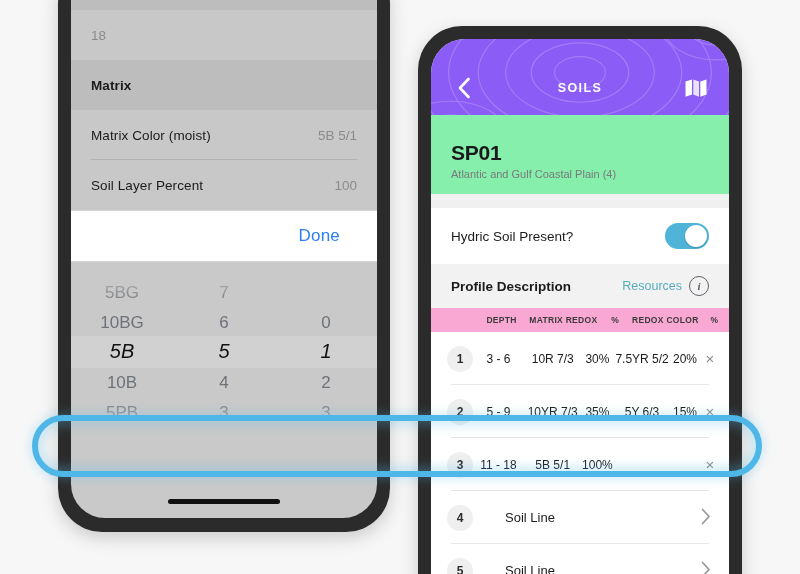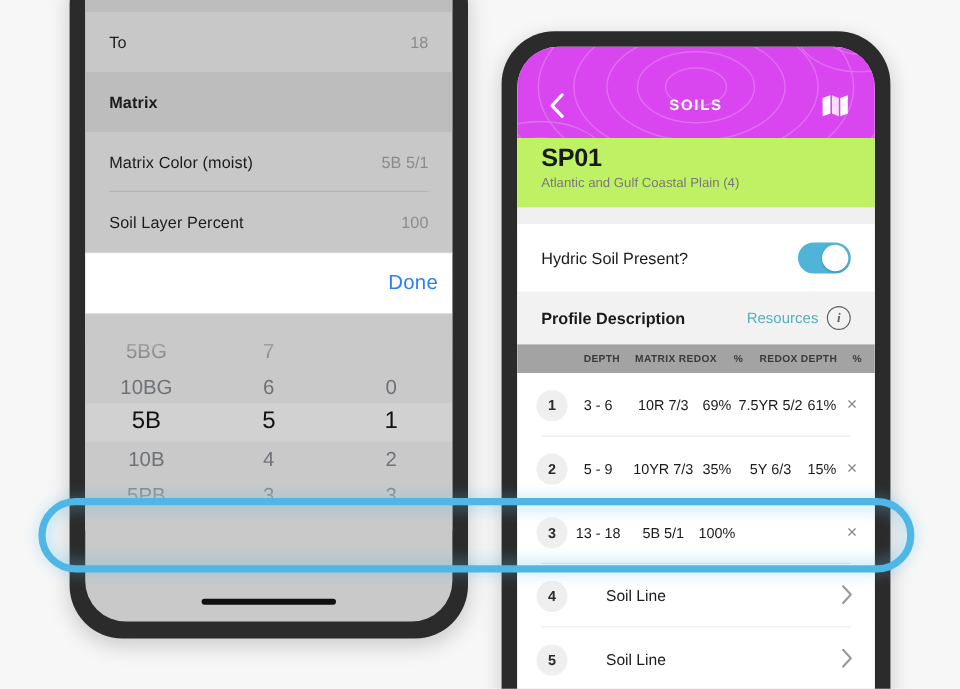--- a/index.html
+++ b/index.html
@@ -82,21 +82,21 @@
     height: 1px; background: rgba(0,0,0,0.10);
   }
 
   .done-bar {
     position: relative;
     height: 52px;
     background: #ffffff;
     display: flex;
     align-items: center;
     justify-content: flex-end;
-    padding-right: 12px;
+    padding-right: 37px;
     box-sizing: border-box;
     border-top: 1px solid #d5d5d5;
     border-bottom: 1px solid #d5d5d5;
   }
   .done-bar .done {
     color: #2b7ff5;
     font-size: 17px;
     letter-spacing: .2px;
   }
 
@@ -123,40 +123,41 @@
     color: #6e7278;
     font-size: 17px;
     line-height: 30px;
     height: 30px;
     white-space: nowrap;
   }
   .picker-item.selected {
     color: #111;
     font-size: 20px;
     font-weight: 500;
+    font-style: italic;
   }
   .picker-band {
     position: absolute;
     left: 0; right: 0;
     height: 32px;
     background: rgba(255,255,255,0.16);
     pointer-events: none;
   }
   .picker-fade-top, .picker-fade-bot {
     position: absolute; left: 0; right: 0; height: 46px;
     pointer-events: none;
   }
   .picker-fade-top { top: 0;    background: linear-gradient(to bottom, #c9c9c9 12%, rgba(201,201,201,0) 100%); }
   .picker-fade-bot { bottom: 0; background: linear-gradient(to top,    #c9c9c9 12%, rgba(201,201,201,0) 100%); }
 
   
   .nav {
     position: relative;
     height: 76px;
-    background: #d946ef;
+    background: #8b5cf6;
     overflow: hidden;
   }
   .nav .topo {
     position: absolute; inset: -30px -10px;
     opacity: .38;
   }
   .nav-inner {
     position: absolute;
     left: 0; right: 0; bottom: 0;
     height: 54px;
@@ -172,22 +173,22 @@
     font-size: 12.5px;
     font-weight: 700;
     letter-spacing: 1.4px;
   }
   .back-chev, .map-btn {
     width: 34px; height: 34px;
     display: flex; align-items: center; justify-content: center;
   }
 
   .site-head {
-    padding: 5px 20px 14px 20px;
-    background: #bef264;
+    padding: 26px 20px 14px 20px;
+    background: #86efac;
   }
   .site-title {
     font-size: 21px;
     font-weight: 700;
     color: #1a1a1a;
     letter-spacing: -.2px;
   }
   .site-sub {
     font-size: 11px;
     color: #7a7a7a;
@@ -238,21 +239,21 @@
     font-size: 11px;
     font-weight: 700;
     font-style: italic;
     font-family: "Liberation Serif", serif;
     display: flex; align-items: center; justify-content: center;
     line-height: 1;
   }
 
   .col-head {
     height: 24px;
-    background: #a3a3a3;
+    background: #f9a8d4;
     display: flex;
     align-items: center;
     font-size: 8.5px;
     font-weight: 700;
     color: #3a3a3a;
     letter-spacing: .3px;
   }
   .col-head .c { text-align: center; }
 
   .data-row {
@@ -310,21 +311,20 @@
     <div class="screen">
 
       <div class="form-scroll">
 
         <div class="form-row section">
           
         </div>
 
 
         <div class="form-row">
-          <span class="lbl">To</span>
           <span class="val">18</span>
         </div>
 
         <div class="form-row section">
           <span class="lbl">Matrix</span>
         </div>
 
         <div class="form-row">
           <span class="lbl">Matrix Color (moist)</span>
           <span class="val">5B 5/1</span>
@@ -432,49 +432,49 @@
         <span class="pd-title">Profile Description</span>
         <span class="res">Resources</span>
         <span class="info-i">i</span>
       </div>
 
       <div class="col-head">
         <span class="c" style="width:46px;"></span>
         <span class="c" style="width:52px;">DEPTH</span>
         <span class="c" style="width:74px;">MATRIX REDOX</span>
         <span class="c" style="width:32px;">%</span>
-        <span class="c" style="width:70px;">REDOX DEPTH</span>
+        <span class="c" style="width:70px;">REDOX COLOR</span>
         <span class="c" style="width:30px;">%</span>
       </div>
 
       <div class="data-row">
         <span class="numcircle">1</span>
         <span class="cell" style="width:58px;">3 - 6</span>
         <span class="cell" style="width:66px;">10R 7/3</span>
-        <span class="cell" style="width:36px;">69%</span>
+        <span class="cell" style="width:36px;">30%</span>
         <span class="cell" style="width:66px;">7.5YR 5/2</span>
-        <span class="cell" style="width:32px;">61%</span>
+        <span class="cell" style="width:32px;">20%</span>
         <span class="x-btn">×</span>
         <span class="hair2"></span>
       </div>
 
       <div class="data-row">
         <span class="numcircle">2</span>
         <span class="cell" style="width:58px;">5 - 9</span>
         <span class="cell" style="width:66px;">10YR 7/3</span>
         <span class="cell" style="width:36px;">35%</span>
         <span class="cell" style="width:66px;">5Y 6/3</span>
         <span class="cell" style="width:32px;">15%</span>
         <span class="x-btn">×</span>
         <span class="hair2"></span>
       </div>
 
       <div class="data-row">
         <span class="numcircle">3</span>
-        <span class="cell" style="width:58px;">13 - 18</span>
+        <span class="cell" style="width:58px;">11 - 18</span>
         <span class="cell" style="width:66px;">5B 5/1</span>
         <span class="cell" style="width:36px;">100%</span>
         <span class="cell" style="width:66px;"></span>
         <span class="cell" style="width:32px;"></span>
         <span class="x-btn">×</span>
         <span class="hair2"></span>
       </div>
 
       <div class="data-row">
         <span class="numcircle">4</span>

